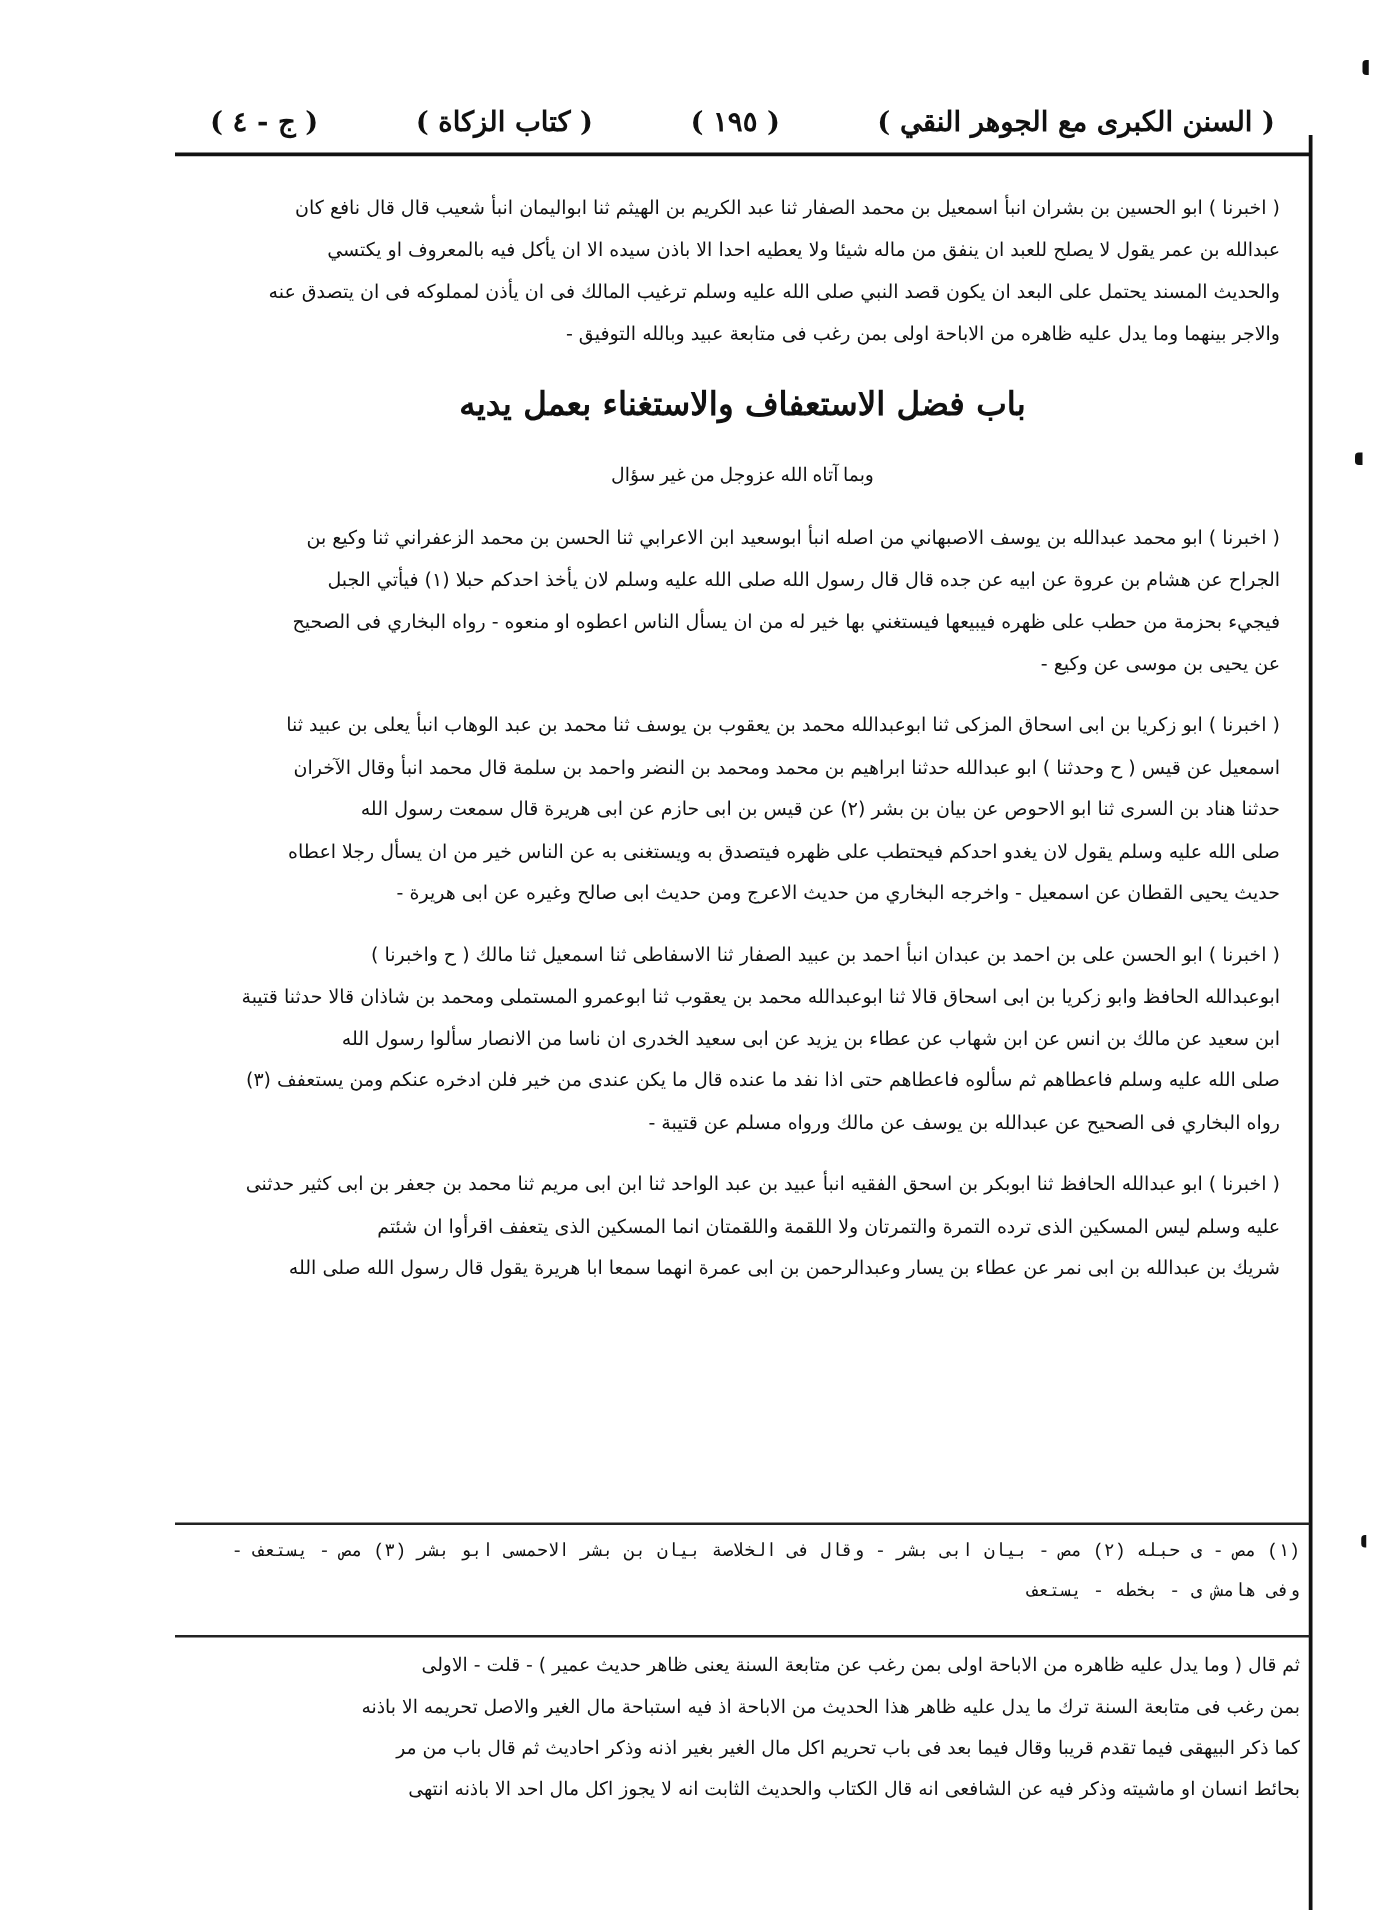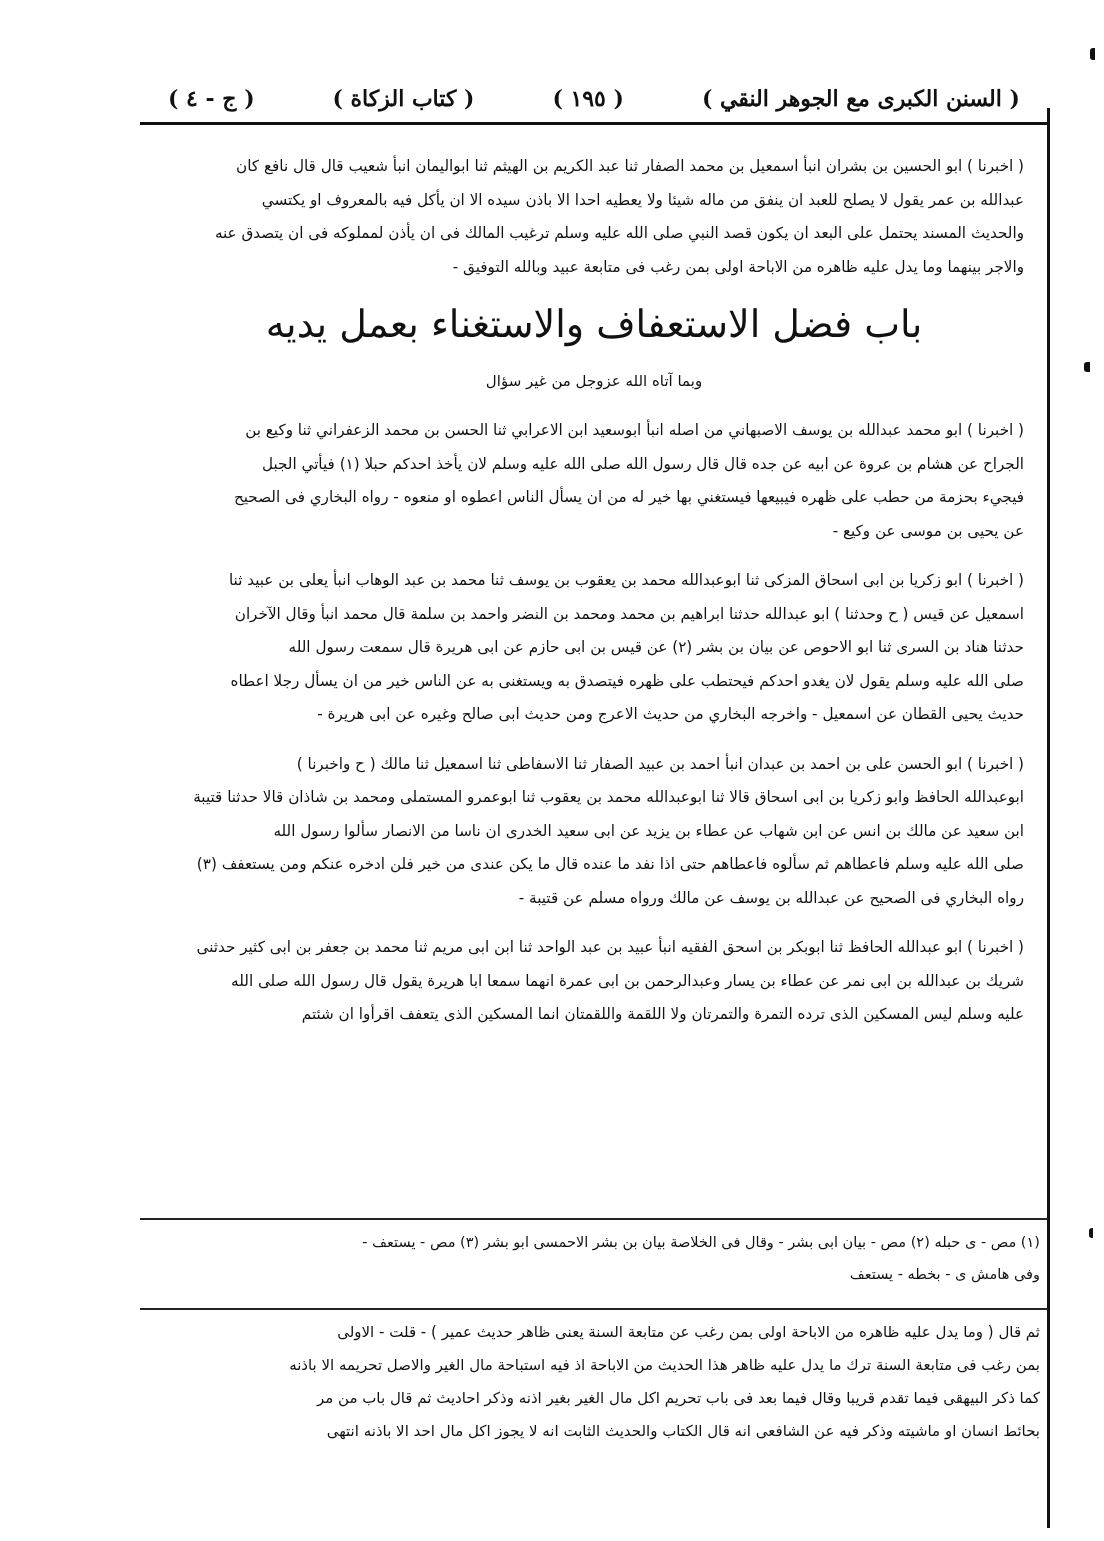--- a/index.html
+++ b/index.html
@@ -18,31 +18,31 @@
   }
   .hrule-top { position: absolute; left: 0; top: 44px; width: 908px; height: 3px; background: #111; }
   .body-text {
     position: absolute; left: 8px; top: 56px; width: 892px;
     direction: rtl; text-align: justify; text-align-last: right;
     font-size: 15.2px; line-height: 33.5px; font-family: "DejaVu Sans", sans-serif;
   }
   .body-text p { margin: 16px; }
   .chapter-title {
     text-align: center !important; text-align-last: center !important;
-    font-size: 38px; font-weight: normal; line-height: 48px; margin: 4px 0 0 0;
+    font-size: 26px; font-weight: bold; line-height: 48px; margin: 4px 0 0 0;
     font-family: "DejaVu Serif", serif;
   }
   .chapter-sub {
     text-align: left; text-align-last: center !important;
-    font-size: 15px; line-height: 34px; margin: 0;
+    font-size: 15px; line-height: 34px; margin: 0; font-family: Liberation Serif, serif;
   }
   .fn-rule { position: absolute; left: 0; width: 908px; height: 2px; background: #222; }
   .footnotes {
     position: absolute; left: 8px; top: 1232px; width: 892px;
-    direction: rtl; text-align: right; font-size: 14.5px; line-height: 32px;
+    direction: rtl; text-align: right; font-size: 14.5px; line-height: 32px; font-family: Liberation Mono, monospace;
   }
   .commentary {
     position: absolute; left: 8px; top: 1322px; width: 892px;
     direction: rtl; text-align: justify; text-align-last: right;
     font-size: 15px; line-height: 33px;
   }
   .commentary p, .footnotes p { margin: 0; }
   .line { display: block; }
 </style>
 </head>
@@ -92,22 +92,22 @@
     <p>
       <span class="line">( اخبرنا ) ابو الحسن على بن احمد بن عبدان انبأ احمد بن عبيد الصفار ثنا الاسفاطى ثنا اسمعيل ثنا مالك ( ح واخبرنا )</span>
       <span class="line">ابوعبدالله الحافظ وابو زكريا بن ابى اسحاق قالا ثنا ابوعبدالله محمد بن يعقوب ثنا ابوعمرو المستملى ومحمد بن شاذان قالا حدثنا قتيبة</span>
       <span class="line">ابن سعيد عن مالك بن انس عن ابن شهاب عن عطاء بن يزيد عن ابى سعيد الخدرى ان ناسا من الانصار سألوا رسول الله</span>
       <span class="line">صلى الله عليه وسلم فاعطاهم ثم سألوه فاعطاهم حتى اذا نفد ما عنده قال ما يكن عندى من خير فلن ادخره عنكم ومن يستعفف (٣)</span>
       <span class="line">رواه البخاري فى الصحيح عن عبدالله بن يوسف عن مالك ورواه مسلم عن قتيبة -</span>
     </p>
 
     <p>
       <span class="line">( اخبرنا ) ابو عبدالله الحافظ ثنا ابوبكر بن اسحق الفقيه انبأ عبيد بن عبد الواحد ثنا ابن ابى مريم ثنا محمد بن جعفر بن ابى كثير حدثنى</span>
+      <span class="line">عليه وسلم ليس المسكين الذى ترده التمرة والتمرتان ولا اللقمة واللقمتان انما المسكين الذى يتعفف اقرأوا ان شئتم</span>
       <span class="line">شريك بن عبدالله بن ابى نمر عن عطاء بن يسار وعبدالرحمن بن ابى عمرة انهما سمعا ابا هريرة يقول قال رسول الله صلى الله</span>
-      <span class="line">عليه وسلم ليس المسكين الذى ترده التمرة والتمرتان ولا اللقمة واللقمتان انما المسكين الذى يتعفف اقرأوا ان شئتم</span>
     </p>
   </div>
 
   <div class="fn-rule" style="top:1140px;"></div>
 
   <div class="footnotes" style="top:1148px;">
     <p>
       <span class="line">(١) مص - ى حبله   (٢) مص - بيان ابى بشر - وقال فى الخلاصة بيان بن بشر الاحمسى ابو بشر   (٣) مص - يستعف -</span>
       <span class="line">وفى هامش ى - بخطه - يستعف</span>
     </p>

